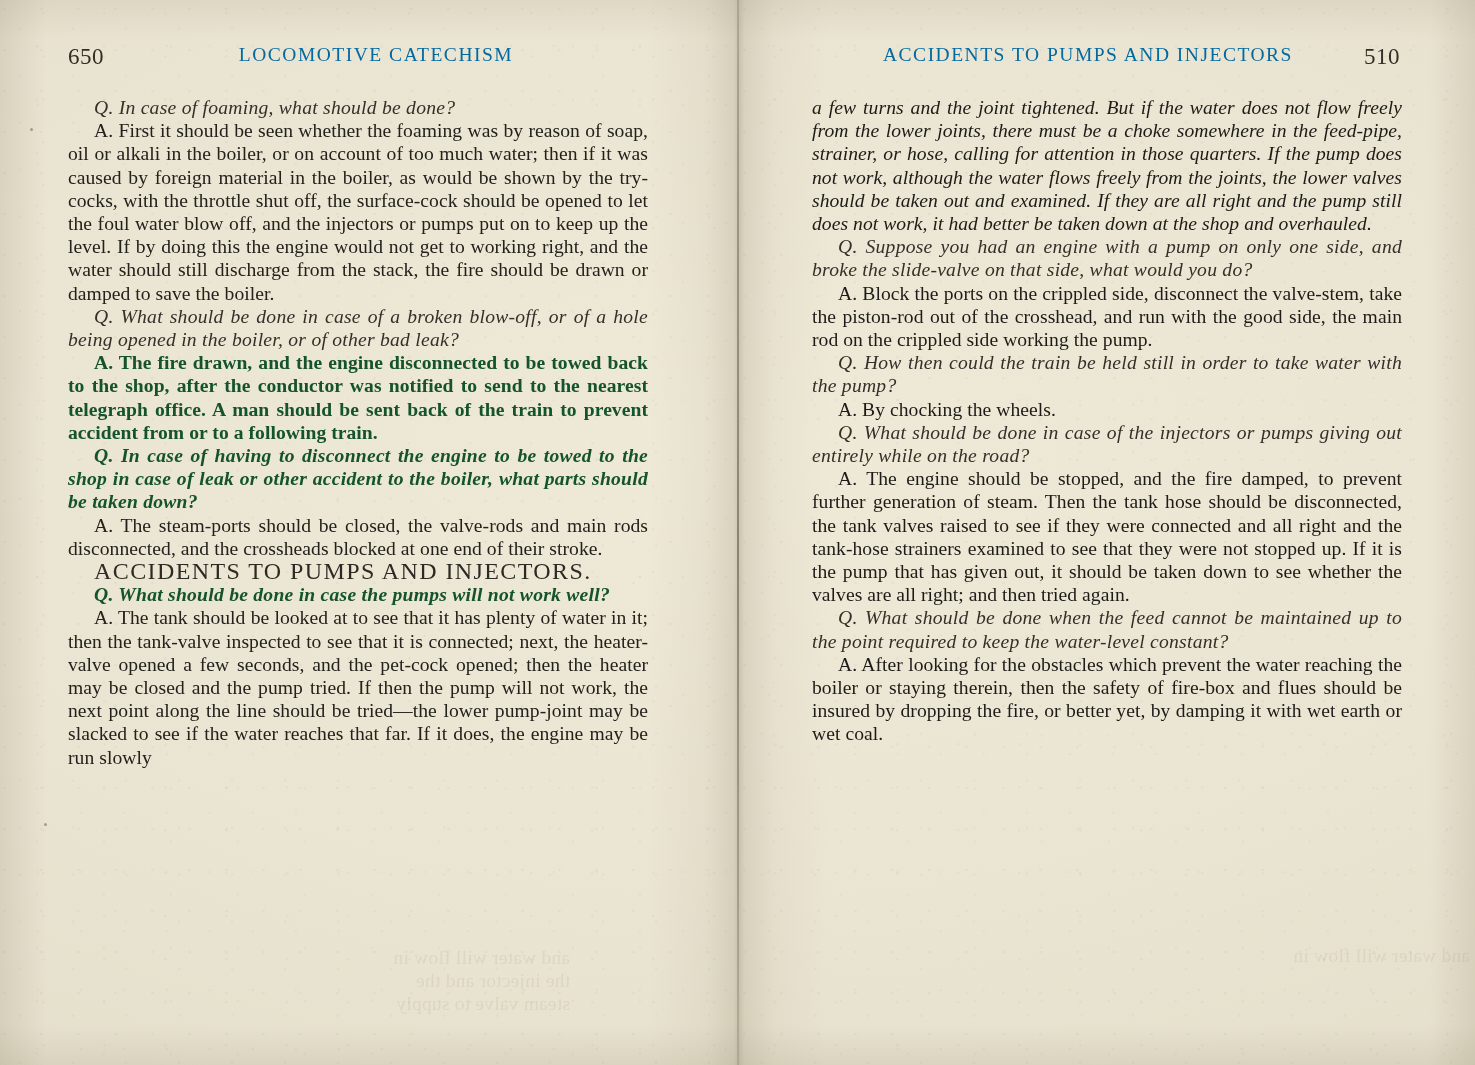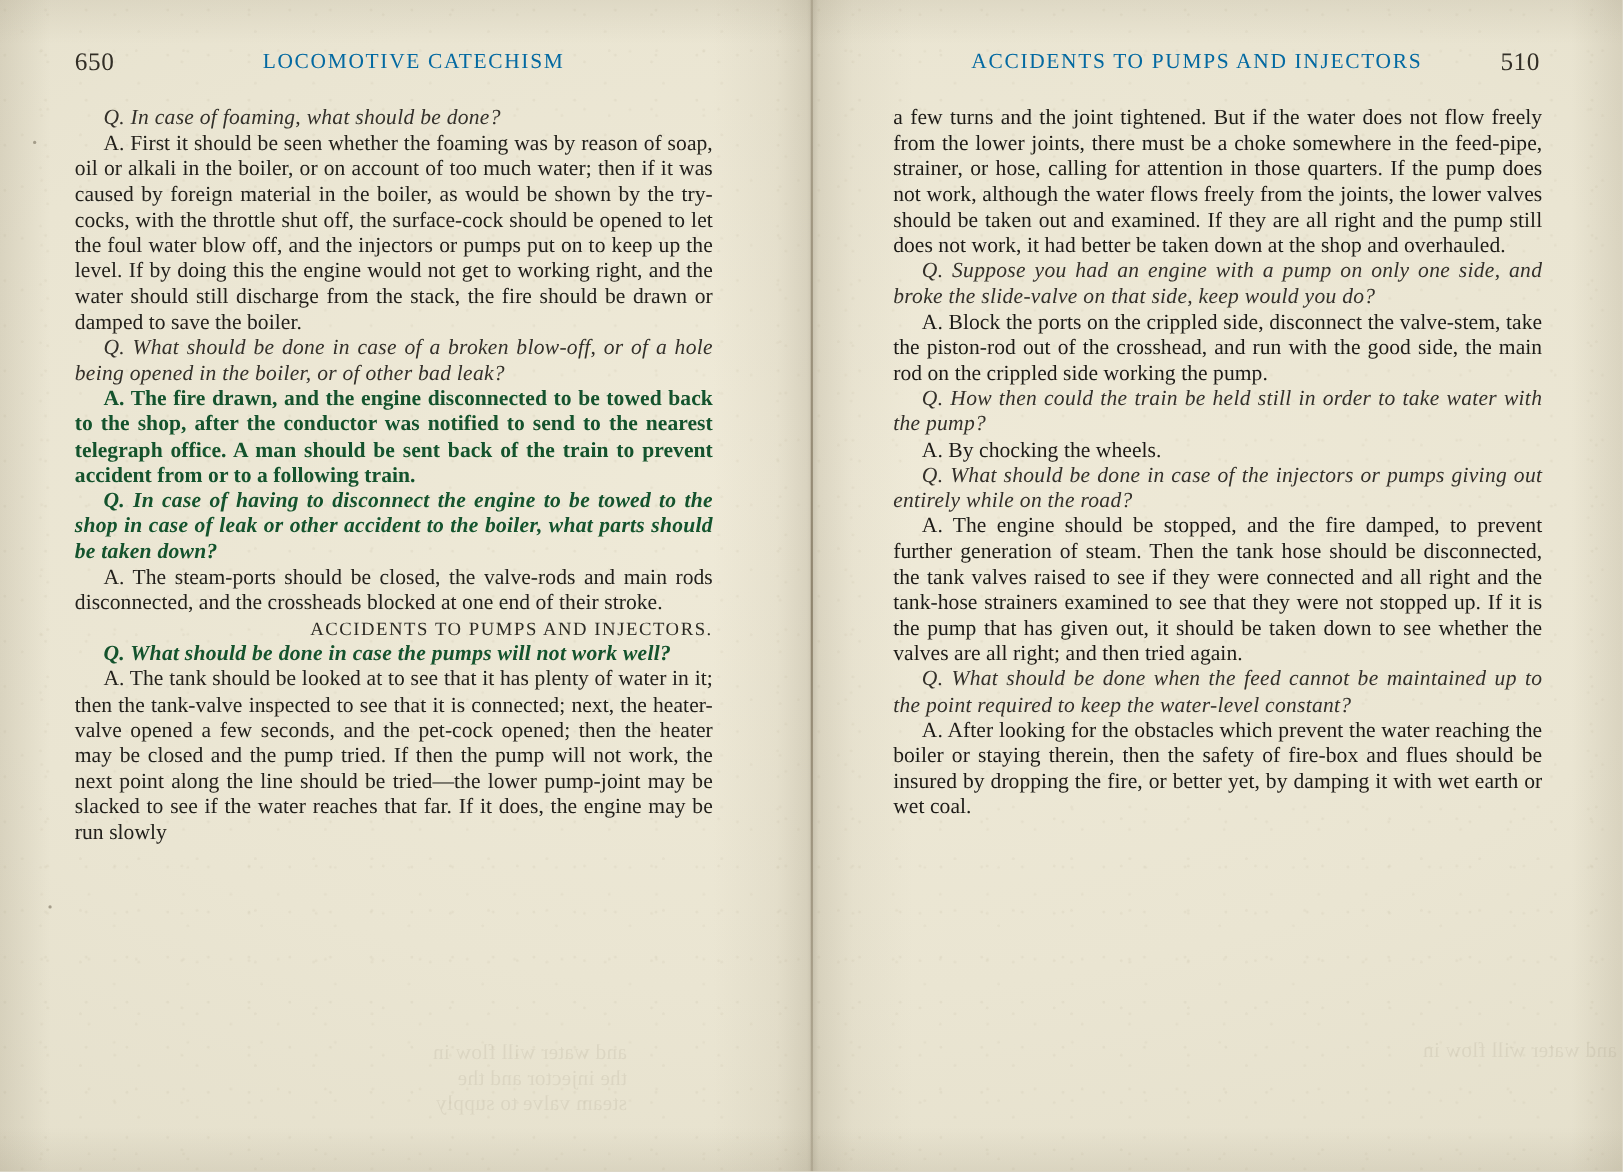--- a/index.html
+++ b/index.html
@@ -119,21 +119,21 @@
     height: 1065px;
   }
   .page-left  { left: 0;   width: 738px; }
   .page-right { left: 738px; width: 737px; padding-left: 26px; }
 
   .running-head {
     position: absolute;
     top: 44px;
     height: 26px;
     display: flex;
-    align-items: center;
+    align-items: flex-start;
     color: #2e2b24;
   }
   .page-left .running-head  { left: 68px;  width: 580px; }
   .page-right .running-head { left: 74px;  width: 588px; }
 
   .folio {
     font-size: 23px;
     letter-spacing: 0.5px;
     color: #322e26;
   }
@@ -155,32 +155,32 @@
     text-justify: inter-word;
   }
   .page-left .column  { left: 68px;  width: 580px; }
   .page-right .column { left: 74px;  width: 590px; }
 
   p.para {
     margin: 0;
     text-indent: 26px;
     hyphens: none;
   }
-  p.para.cont { text-indent: 0; }
+  p.para.cont { text-indent: 0; font-style: italic; }
   p.question {
     font-style: italic;
     letter-spacing: 0.25px;
     color: #33302a;
   }
   p.answer { letter-spacing: 0.05px; }
 
   .section-head {
     margin: 24px 0 0 0;
-    text-align: right;
-    font-size: 17px;
+    text-align: left;
+    font-size: 24px;
     letter-spacing: 1.4px;
     color: #2c2a23;
     text-indent: 0;
   }
 
   
   .para.fade   { color: #14532d; font-weight: bold; }
   .para.darker { color: #1d1b17; }
 
   .speck {
@@ -231,21 +231,21 @@
 
   <div class="page page-right">
 
     <div class="running-head">
       <span class="head-title">ACCIDENTS TO PUMPS AND INJECTORS</span>
       <span class="folio">510</span>
     </div>
 
     <div class="column">
       <p class="para cont answer darker">a few turns and the joint tightened. But if the water does not flow freely from the lower joints, there must be a choke somewhere in the feed-pipe, strainer, or hose, calling for attention in those quarters. If the pump does not work, although the water flows freely from the joints, the lower valves should be taken out and examined. If they are all right and the pump still does not work, it had better be taken down at the shop and overhauled.</p>
-      <p class="para question">Q. Suppose you had an engine with a pump on only one side, and broke the slide-valve on that side, keep would you do?</p>
+      <p class="para question">Q. Suppose you had an engine with a pump on only one side, and broke the slide-valve on that side, what would you do?</p>
       <p class="para answer darker">A. Block the ports on the crippled side, disconnect the valve-stem, take the piston-rod out of the crosshead, and run with the good side, the main rod on the crippled side working the pump.</p>
       <p class="para question">Q. How then could the train be held still in order to take water with the pump?</p>
       <p class="para answer darker">A. By chocking the wheels.</p>
       <p class="para question">Q. What should be done in case of the injectors or pumps giving out entirely while on the road?</p>
       <p class="para answer darker">A. The engine should be stopped, and the fire damped, to prevent further generation of steam. Then the tank hose should be disconnected, the tank valves raised to see if they were connected and all right and the tank-hose strainers examined to see that they were not stopped up. If it is the pump that has given out, it should be taken down to see whether the valves are all right; and then tried again.</p>
       <p class="para question">Q. What should be done when the feed cannot be maintained up to the point required to keep the water-level constant?</p>
       <p class="para answer darker">A. After looking for the obstacles which prevent the water reaching the boiler or staying therein, then the safety of fire-box and flues should be insured by dropping the fire, or better yet, by damping it with wet earth or wet coal.</p>
     </div>
   </div>
 

